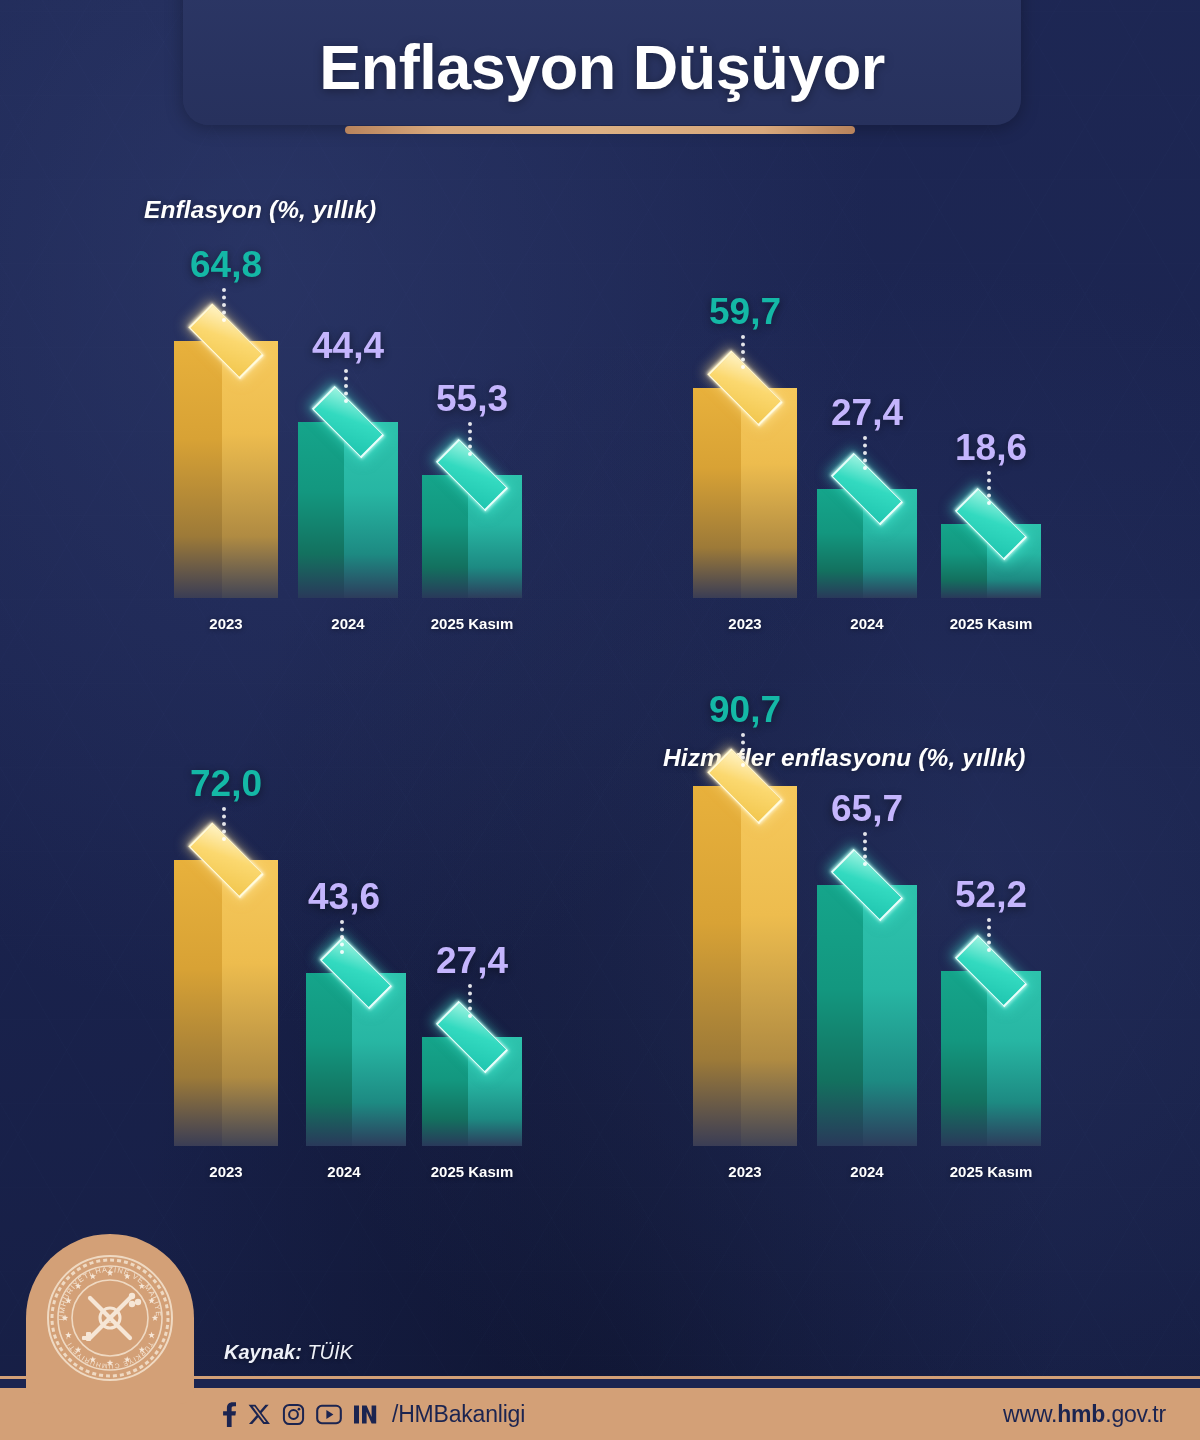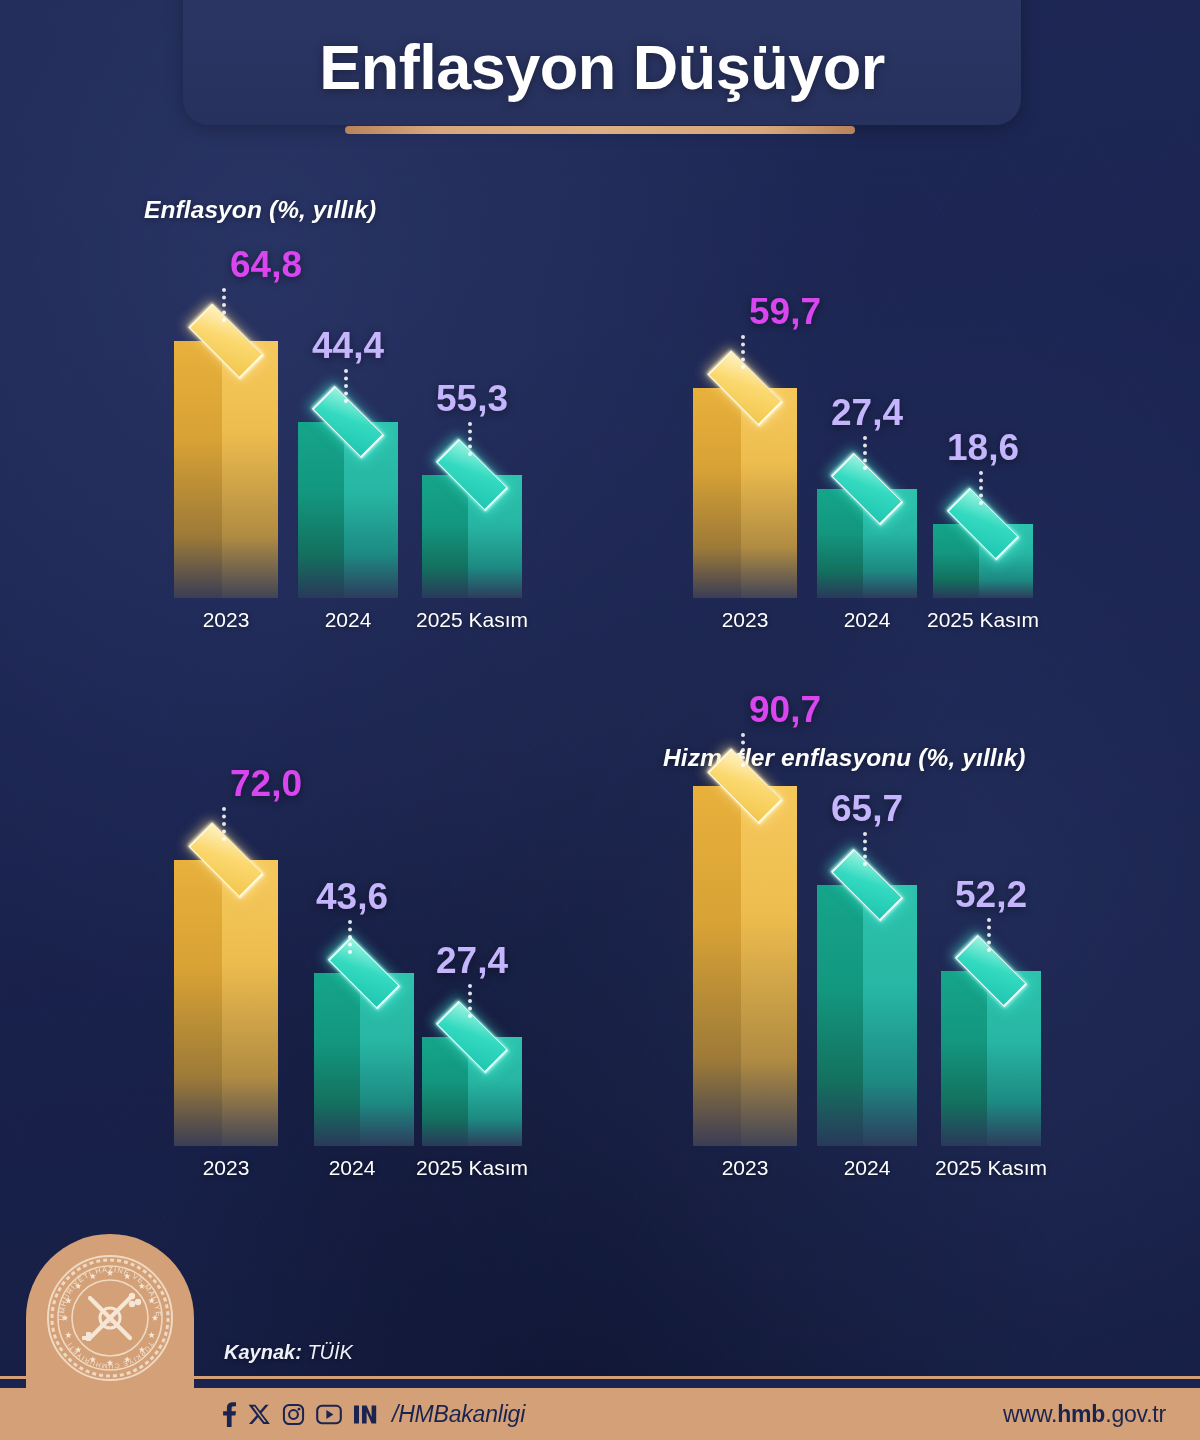--- a/index.html
+++ b/index.html
@@ -103,30 +103,30 @@
     box-shadow:0 0 18px 5px rgba(70,240,215,.50),0 0 5px 1px rgba(255,255,255,.9);
     border:2px solid rgba(240,255,253,.96);
   }
 
   
   .val{
     position:absolute;left:50%;transform:translateX(-50%);
     font-size:37px;font-weight:bold;white-space:nowrap;
     text-shadow:0 2px 9px rgba(0,0,0,.45);
   }
-  .val.w{color:#d946ef;margin-left:40px;}
+  .val.w{color:#14b8a6;}
   .val.t{color:#c4b5fd;}
   .leader{
     position:absolute;left:50%;transform:translateX(-50%);
     width:4px;border-left:4px dotted rgba(255,255,255,.88);
   }
 
   .cat{
     position:absolute;left:50%;transform:translateX(-50%);
-    font-size:21px;font-weight:normal;color:#ffffff;white-space:nowrap;
+    font-size:15px;font-weight:bold;color:#ffffff;white-space:nowrap;
     text-shadow:0 1px 5px rgba(0,0,0,.4);
   }
 
   
   #footer-bar{
     position:absolute;left:0;bottom:0;width:1200px;height:52px;
     background:#d3a077;
   }
   #footer-stripe{
     position:absolute;left:0;bottom:52px;width:1200px;height:9px;
@@ -142,21 +142,21 @@
     position:absolute;left:44px;bottom:56px;width:132px;height:132px;
   }
   #source{
     position:absolute;left:224px;bottom:76px;
     font-size:20px;font-style:italic;color:#eef1f8;white-space:nowrap;
     text-shadow:0 1px 4px rgba(0,0,0,.4);
   }
   #source b{font-weight:bold;}
   #social{
     position:absolute;left:222px;bottom:10px;height:32px;
-    display:flex;align-items:center;gap:11px;color:#1b2450;font-style:italic;
+    display:flex;align-items:center;gap:11px;color:#1b2450;
   }
   #social svg{display:block;}
   #social-handle{
     font-size:23px;color:#1b2450;white-space:nowrap;letter-spacing:-.2px;margin-left:2px;
   }
   #website{
     position:absolute;right:34px;bottom:12px;
     font-size:23px;color:#1b2450;white-space:nowrap;letter-spacing:-.2px;
   }
   #website b{font-weight:bold;}
@@ -243,21 +243,21 @@
               <div class="face face-r"></div>
             </div>
             <div class="bar-top" style="bottom: 92px; height: 34px;">
               <div class="rhomb" style="width: 66px; height: 66px; left: 50%; top: 50%; transform: translate(-50%, -50%) rotate(45deg) scaleY(0.46);"></div>
             </div>
           </div>
           <div class="leader" style="bottom: 128px; height: 34px;"></div>
           <div class="val t" style="bottom: 164px;">27,4</div>
           <div class="cat" style="bottom: -34px;">2024</div>
         </div>
-        <div class="bargroup" style="left: 288px; width: 100px; height: 108px;">
+        <div class="bargroup" style="left: 296px; width: 100px; height: 108px;">
           <div class="bar teal" style="width: 100px; height: 108px;">
             <div class="bar-faces" style="height: 74px;">
               <div class="face face-l"></div>
               <div class="face face-r"></div>
             </div>
             <div class="bar-top" style="bottom: 57px; height: 34px;">
               <div class="rhomb" style="width: 66px; height: 66px; left: 50%; top: 50%; transform: translate(-50%, -50%) rotate(45deg) scaleY(0.46);"></div>
             </div>
           </div>
           <div class="leader" style="bottom: 93px; height: 34px;"></div>
@@ -275,21 +275,21 @@
               <div class="face face-r"></div>
             </div>
             <div class="bar-top" style="bottom: 269px; height: 34px;">
               <div class="rhomb" style="width: 68.64px; height: 68.64px; left: 50%; top: 50%; transform: translate(-50%, -50%) rotate(45deg) scaleY(0.46);"></div>
             </div>
           </div>
           <div class="leader" style="bottom: 305px; height: 34px;"></div>
           <div class="val w" style="bottom: 341px;">72,0</div>
           <div class="cat" style="bottom: -34px;">2023</div>
         </div>
-        <div class="bargroup" style="left: 188px; width: 76px; height: 207px; text-align: right;">
+        <div class="bargroup" style="left: 180px; width: 76px; height: 207px; text-align: right;">
           <div class="bar teal" style="width: 100px; height: 207px;">
             <div class="bar-faces" style="height: 173px;">
               <div class="face face-l"></div>
               <div class="face face-r"></div>
             </div>
             <div class="bar-top" style="bottom: 156px; height: 34px;">
               <div class="rhomb" style="width: 66px; height: 66px; left: 50%; top: 50%; transform: translate(-50%, -50%) rotate(45deg) scaleY(0.46);"></div>
             </div>
           </div>
           <div class="leader" style="bottom: 192px; height: 34px;"></div>

